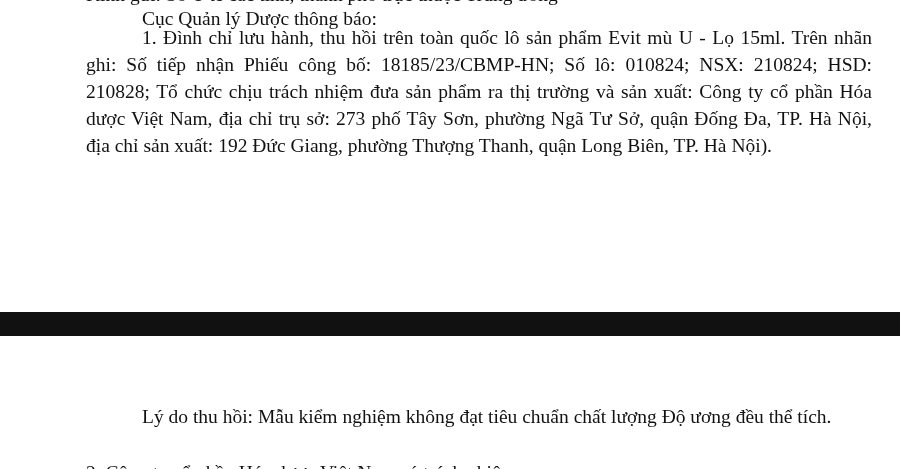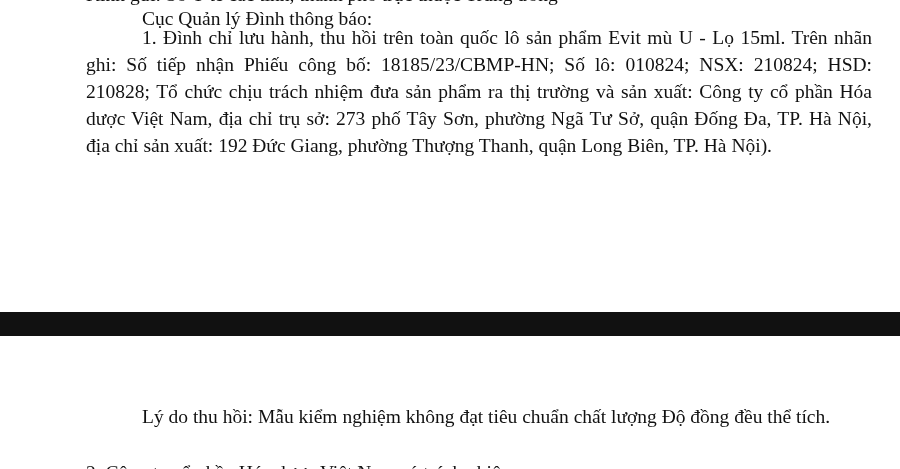--- a/index.html
+++ b/index.html
@@ -94,31 +94,31 @@
 
 <div class="page">
 
   <div class="doc-body">
 
     <div class="clip-top">
       <div class="clip-top-text">Kính gửi:  Sở Y tế các tỉnh, thành phố trực thuộc Trung ương</div>
     </div>
 
     <div class="para p-announce">
-      <span class="indent"></span><span>Cục Quản lý Đình thông báo:</span>
+      <span class="indent"></span><span>Cục Quản lý Dược thông báo:</span>
     </div>
 
     <div class="para p-item1">
       <span class="indent"></span><span>1. Đình chỉ lưu hành, thu hồi trên toàn quốc lô sản phẩm Evit mù U - Lọ 15ml. Trên nhãn ghi: Số tiếp nhận Phiếu công bố: 18185/23/CBMP-HN; Số lô: 010824; NSX: 210824; HSD: 210828; Tổ chức chịu trách nhiệm đưa sản phẩm ra thị trường và sản xuất: Công ty cổ phần Hóa dược Việt Nam, địa chỉ trụ sở: 273 phố Tây Sơn, phường Ngã Tư Sở, quận Đống Đa, TP. Hà Nội, địa chỉ sản xuất: 192 Đức Giang, phường Thượng Thanh, quận Long Biên, TP. Hà Nội).</span>
     </div>
 
     <div class="divider"></div>
 
     <div class="para p-reason">
-      <span class="indent"></span><span>Lý do thu hồi: Mẫu kiểm nghiệm không đạt tiêu chuẩn chất lượng Độ đồng đều thể tích.</span>
+      <span class="indent"></span><span>Lý do thu hồi: Mẫu kiểm nghiệm không đạt tiêu chuẩn chất lượng Độ ương đều thể tích.</span>
     </div>
 
     <div class="clip-bottom">
       <div class="clip-bottom-text">2. Công ty cổ phần Hóa dược Việt Nam có trách nhiệm:</div>
     </div>
 
   </div>
 </div>
 
 </body></html>

